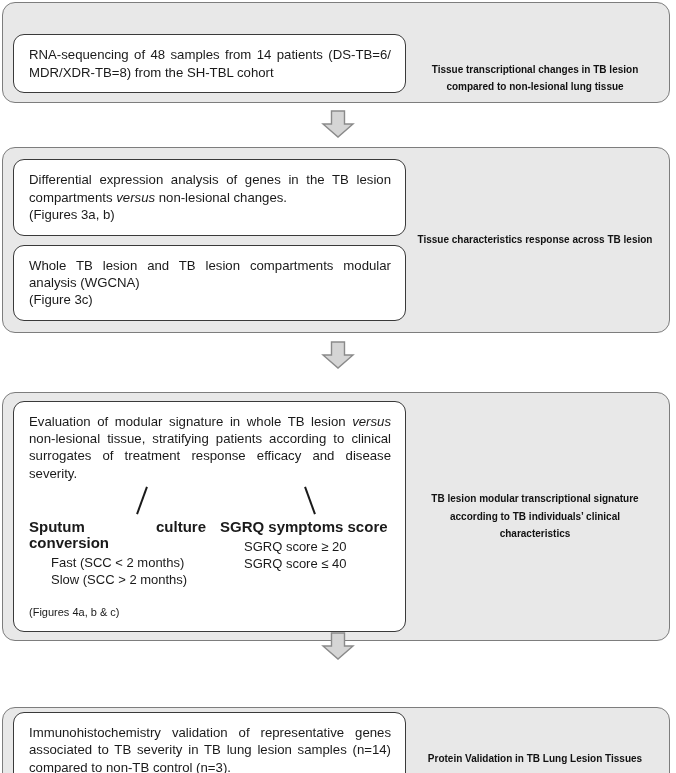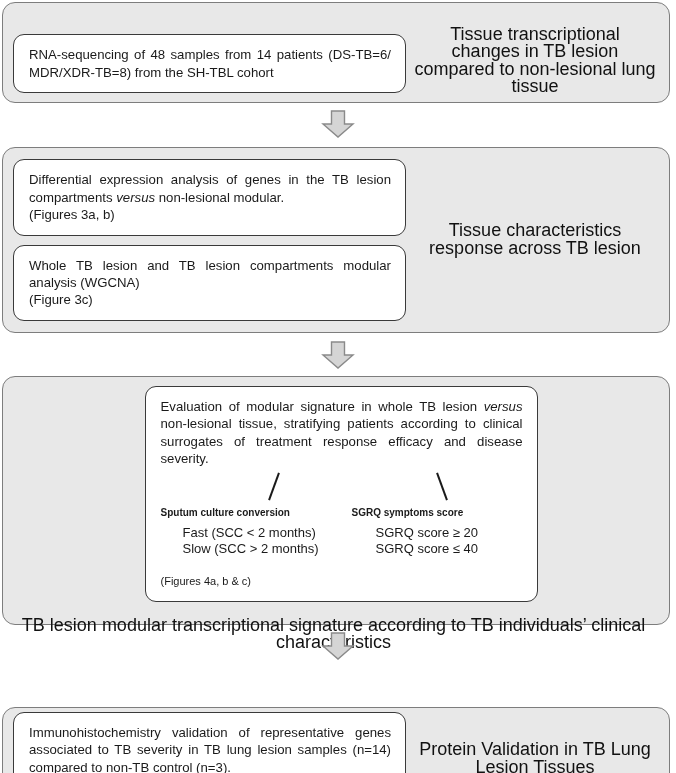--- a/index.html
+++ b/index.html
@@ -62,22 +62,22 @@
   }
   .card p.nojust { text-align: left; }
   .card i { font-style: italic; }
 
   
   .caption {
     flex: 1 1 auto;
     box-sizing: border-box;
     padding: 6px 13px 6px 8px;
     text-align: center;
-    font-weight: normal;
-    font-size: 18px;
+    font-weight: bold;
+    font-size: 10px;
     line-height: 17.6px;
     color: #111111;
   }
 
   
   .arrow {
     position: absolute;
     left: 50%;
     transform: translateX(-50%);
     width: 34px;
@@ -107,21 +107,21 @@
   .branchcols {
     display: flex;
     flex-direction: row;
     margin-top: 1px;
   }
   .branchcol { width: 50%; }
   .branchcol.l { padding-left: 0px; }
   .branchcol.r { padding-left: 8px; }
   .branchhead {
     font-weight: bold;
-    font-size: 10px;
+    font-size: 15px;
     line-height: 16px;
   }
   .branchcol.r .branchhead { text-align: left; padding-left: 6px; }
   .branchitems {
     font-size: 13px;
     line-height: 16.4px;
     padding-left: 22px;
     padding-top: 4px;
   }
   .branchcol.r .branchitems { padding-left: 30px; }
@@ -147,38 +147,38 @@
 
   <div class="arrow" style="top:110px;">
     <svg viewBox="0 0 34 28" xmlns="http://www.w3.org/2000/svg">
       <polygon points="10.5,1 23.5,1 23.5,14 32,14 17,27 2,14 10.5,14" fill="#d5d5d5" stroke="#8a8a8a" stroke-width="1.4" stroke-linejoin="miter"></polygon>
     </svg>
   </div>
 
   <div class="stage" style="top:147px; height:186px;">
     <div class="cards">
       <div class="card">
-        <p><span>Differential expression analysis of genes in the TB lesion compartments </span><i>versus</i><span> non-lesional modular.</span></p>
+        <p><span>Differential expression analysis of genes in the TB lesion compartments </span><i>versus</i><span> non-lesional changes.</span></p>
         <p class="nojust">(Figures 3a, b)</p>
       </div>
       <div class="card">
         <p>Whole TB lesion and TB lesion compartments modular analysis (WGCNA)</p>
         <p class="nojust">(Figure 3c)</p>
       </div>
     </div>
     <div class="caption">Tissue characteristics response across TB lesion</div>
   </div>
 
   <div class="arrow" style="top:341px;">
     <svg viewBox="0 0 34 28" xmlns="http://www.w3.org/2000/svg">
       <polygon points="10.5,1 23.5,1 23.5,14 32,14 17,27 2,14 10.5,14" fill="#d5d5d5" stroke="#8a8a8a" stroke-width="1.4" stroke-linejoin="miter"></polygon>
     </svg>
   </div>
 
-  <div class="stage" style="top:376px; height:249px;flex-direction:column;">
+  <div class="stage" style="top:392px; height:249px;">
     <div class="cards">
       <div class="card">
         <p><span>Evaluation of modular signature in whole TB lesion </span><i>versus</i><span> non-lesional tissue, stratifying patients according to clinical surrogates of treatment response efficacy and disease severity.</span></p>
 
         <div class="branchwrap">
           <div class="slashrow">
             <div class="slash left"></div>
             <div class="slash right"></div>
           </div>
 

